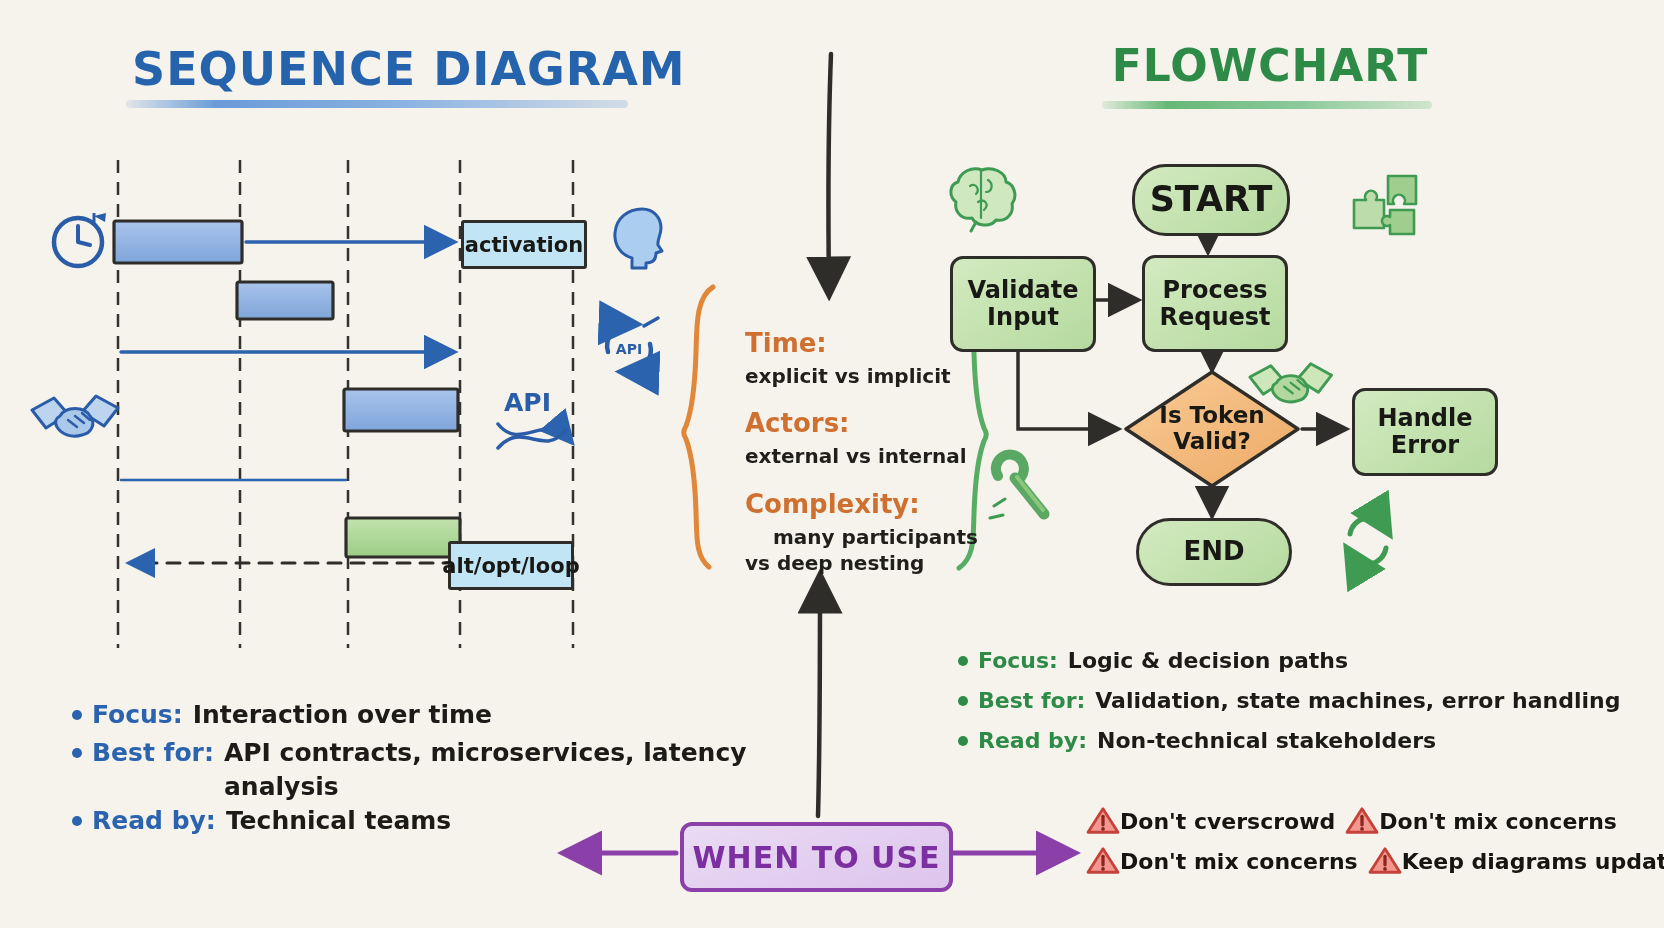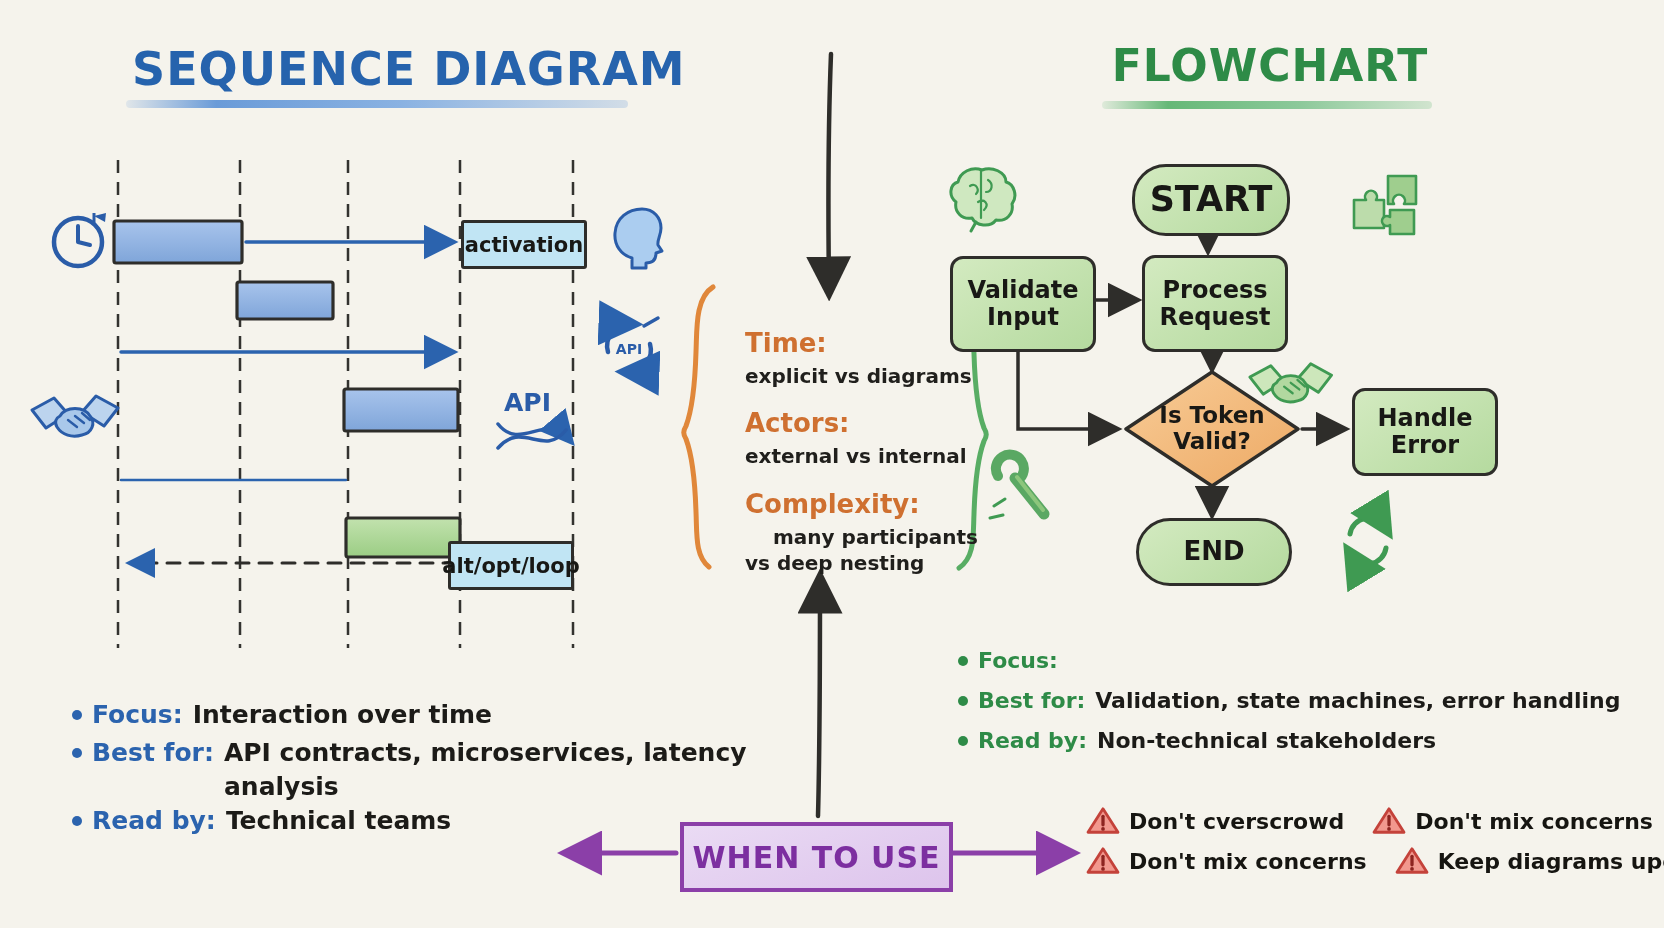--- a/index.html
+++ b/index.html
@@ -30,24 +30,24 @@
   .dot{width:10px;height:10px;border-radius:50%;align-self:center;flex:0 0 auto;}
   .dot-blue{background:#2b63ae;}
   .dot-green{background:#2e8b47;}
   .blabel-blue{color:#2b63ae;font-weight:bold;}
   .blabel-green{color:#2e8b47;font-weight:bold;}
   .lbul{font-size:25px;}
   .rbul{font-size:22px;}
   .bval{color:#1c1b18;font-weight:600;}
   
   .wtu{border:4px solid #8b3fa8;background:linear-gradient(160deg,#eadbf4,#ddc4ec);
-       display:flex;align-items:center;justify-content:center;border-radius:0;
+       display:flex;align-items:center;justify-content:center;border-radius:12px;
        font-size:30px;font-weight:bold;color:#7c2fa0;letter-spacing:1px;}
   
-  .warn-row{display:flex;align-items:center;gap:9px;white-space:nowrap;}
+  .warn-row{display:flex;align-items:center;white-space:nowrap;}
   .warn-text{font-size:22px;font-weight:600;color:#161511;}
   .warn-gap{display:inline-block;width:10px;}
   svg{display:block;}
 </style>
 </head>
 <body>
 
 <div id="page">
 
   <svg class="abs" style="left:0;top:0" width="1664" height="928" viewBox="0 0 1664 928">
@@ -191,21 +191,21 @@
 
   <div class="abs seq-box" style="left:461px;top:220px;width:120px;height:43px">
     <span>activation</span>
   </div>
   <div class="abs seq-box" style="left:448px;top:541px;width:120px;height:43px">
     <span>alt/opt/loop</span>
   </div>
   <div class="abs" style="left:504px;top:388px;font-size:25px;font-weight:bold;color:#2a5ca8">API</div>
 
   <div class="abs cmp-label" style="left:745px;top:328px">Time:</div>
-  <div class="abs cmp-value" style="left:745px;top:364px">explicit vs diagrams</div>
+  <div class="abs cmp-value" style="left:745px;top:364px">explicit vs implicit</div>
 
   <div class="abs cmp-label" style="left:745px;top:408px">Actors:</div>
   <div class="abs cmp-value" style="left:745px;top:444px">external vs internal</div>
 
   <div class="abs cmp-label" style="left:745px;top:489px">Complexity:</div>
   <div class="abs cmp-value" style="left:773px;top:525px">many participants</div>
   <div class="abs cmp-value" style="left:745px;top:551px">vs deep nesting</div>
 
   <div class="abs fc-node pill" style="left:1132px;top:164px;width:152px;height:66px;font-size:35px">
     <span>START</span>
@@ -243,20 +243,21 @@
   <div class="abs bval lbul" style="left:224px;top:772px">analysis</div>
   <div class="abs bullet-row lbul" style="left:72px;top:806px">
     <span class="dot dot-blue"></span>
     <span class="blabel-blue">Read by:</span>
     <span class="bval">Technical teams</span>
   </div>
 
   <div class="abs bullet-row rbul" style="left:958px;top:648px">
     <span class="dot dot-green"></span>
     <span class="blabel-green">Focus:</span>
+    <span class="bval">Logic &amp; decision paths</span>
   </div>
   <div class="abs bullet-row rbul" style="left:958px;top:688px">
     <span class="dot dot-green"></span>
     <span class="blabel-green">Best for:</span>
     <span class="bval">Validation, state machines, error handling</span>
   </div>
   <div class="abs bullet-row rbul" style="left:958px;top:728px">
     <span class="dot dot-green"></span>
     <span class="blabel-green">Read by:</span>
     <span class="bval">Non-technical stakeholders</span>

